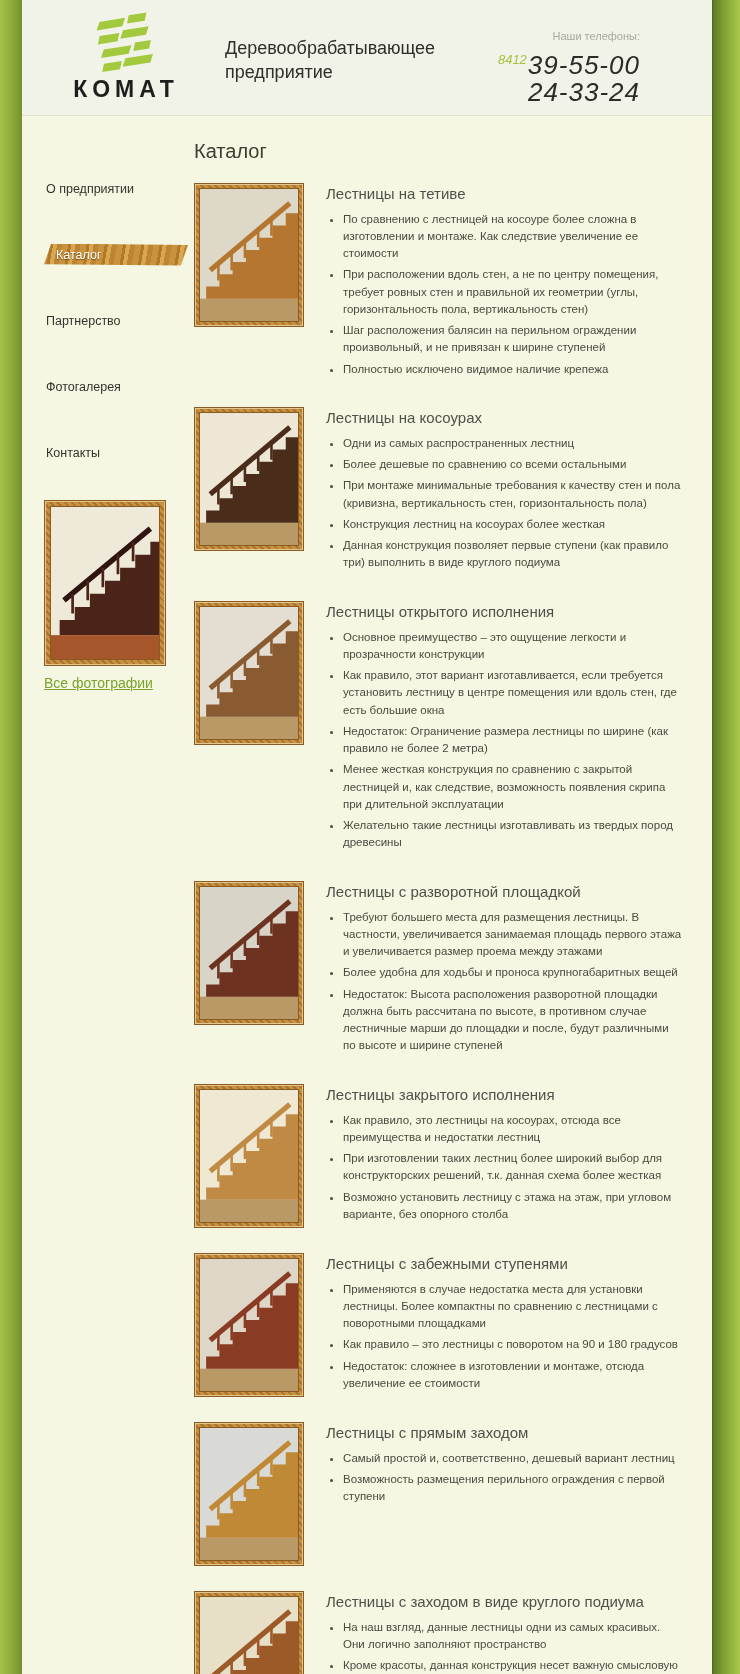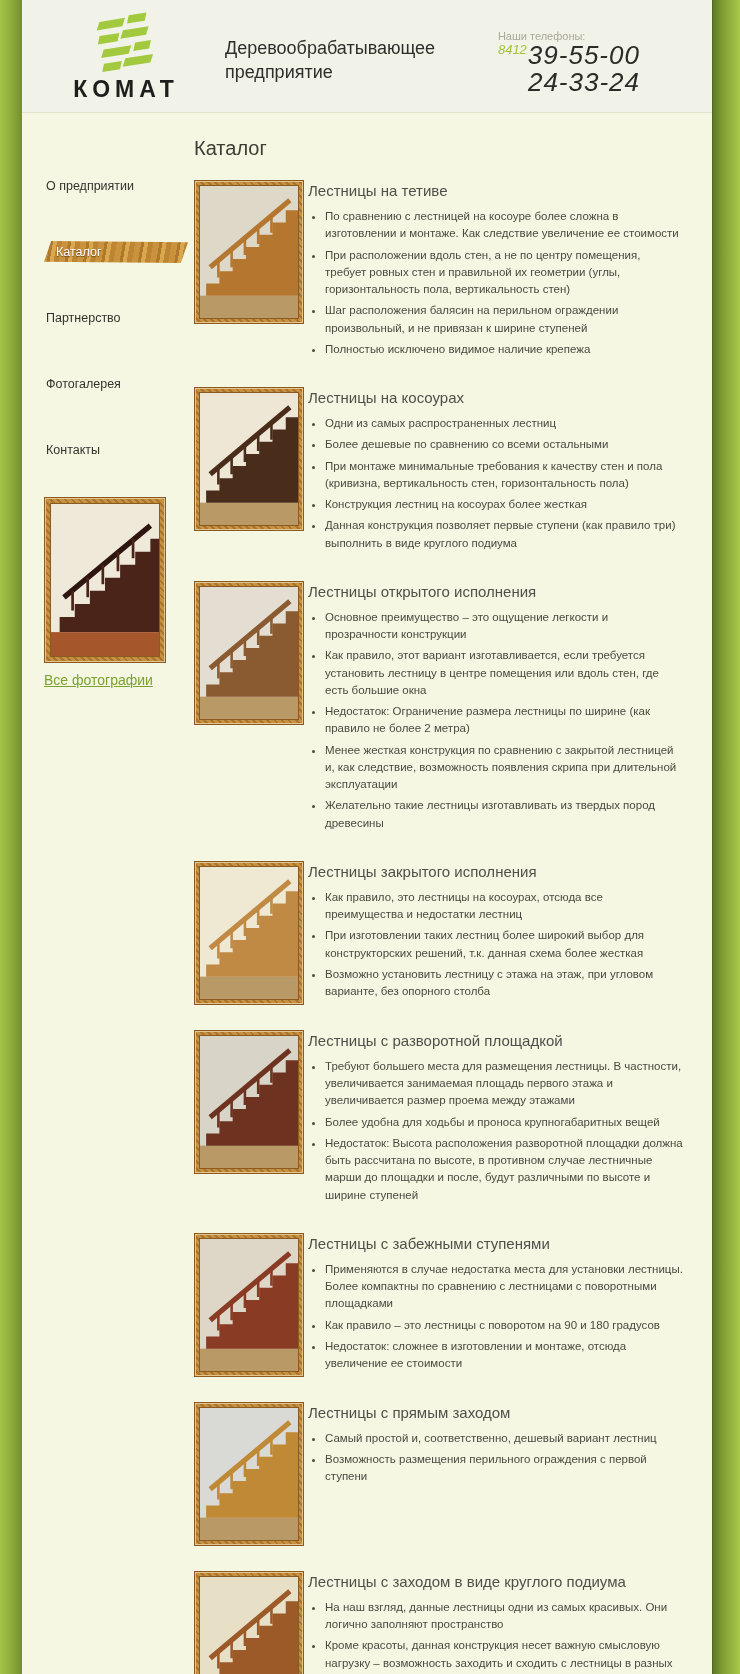--- a/index.html
+++ b/index.html
@@ -19,21 +19,21 @@
     border-bottom:1px solid #e0e4cb;
     padding:12px 0 8px 45px;
     display:flex; align-items:flex-start;
     min-height:92px;
   }
   .logo { width:118px; text-align:center; cursor:pointer; }
   .logo-glyph { display:block; margin:0 auto; }
   .logo-text { font-size:23px; font-weight:bold; letter-spacing:5px; color:#1e1e1c; margin-top:2px; }
   .tagline { margin-left:40px; margin-top:24px; width:190px; font-size:18px; line-height:1.35; color:#2e2e2a; }
   .phones { margin-left:auto; margin-right:72px; margin-top:18px; }
-  .phones-label { font-size:11px; color:#a9a99a; margin-bottom:0; }
+  .phones-label { font-size:11px; color:#a9a99a; margin-bottom:10px;text-align:right; }
   .phone-row { line-height:1.05; white-space:nowrap;font-style:italic; }
   .area-code { font-size:13px; color:#a3c43e; vertical-align:10px; margin-right:1px; }
   .phone-num { font-size:26px; color:#2b2b28; letter-spacing:1px; }
   .phone-row.second { padding-left:30px;text-align:right; }
 
   
   .body-row { display:flex; padding-top:18px; flex:1; }
   .sidebar { width:172px; padding-left:22px; box-sizing:border-box; flex-shrink:0; }
   .side-nav { margin-top:8px; }
   .nav-item {
@@ -57,21 +57,21 @@
   }
   .photo-inner { display:block; border:1px solid #8a5a20; }
   .all-photos {
     display:inline-block; margin-top:9px; font-size:14px;
     color:#7aa22d; text-decoration:underline;
   }
 
   .main { flex:1; padding-right:28px; }
   .page-title { font-size:20px; font-weight:400; color:#3d3d33; margin:6px 0 20px 0; }
 
-  .section { display:flex; gap:4px; margin-bottom:25px;justify-content:space-between; }
+  .section { display:flex; gap:22px; margin-bottom:25px;justify-content:space-between; }
   .sec-frame {
     flex-shrink:0; align-self:flex-start;
     padding:4px;
     background:repeating-linear-gradient(45deg,#c8913f 0 3px,#a9742f 3px 5px);
     border:1px solid #8a5a20;
     box-shadow:inset 0 0 0 1px #e3c68e;
   }
   .sec-frame svg { display:block; border:1px solid #8a5a20; }
   .sec-body { padding-top:2px; }
   .sec-title { font-size:15px; font-weight:400; color:#50504а; color:#50504a; margin:0 0 9px 0; }
@@ -200,60 +200,60 @@
       <ul class="sec-list">
                   <li>Основное преимущество – это ощущение легкости и прозрачности конструкции</li>
                   <li>Как правило, этот вариант изготавливается, если требуется установить лестницу в центре помещения или вдоль стен, где есть большие окна</li>
                   <li>Недостаток: Ограничение размера лестницы по ширине (как правило не более 2 метра)</li>
                   <li>Менее жесткая конструкция по сравнению с закрытой лестницей и, как следствие, возможность появления скрипа при длительной эксплуатации</li>
                   <li>Желательно такие лестницы изготавливать из твердых пород древесины</li>
                 </ul>
     </div>
   </div>
 
+  <div class="section" style="--wall: #d8d4c7; --wood: #6e3320;">
+    <div class="sec-frame">
+      <svg width="98" height="132" viewBox="0 0 96 130" preserveAspectRatio="none">
+        <rect x="0" y="0" width="96" height="130" fill="var(--wall,#e5e0d2)"></rect>
+        <rect x="0" y="108" width="96" height="22" fill="#b99a66"></rect>
+        <path d="M6 108 L6 96 H19 V84 H32 V72 H45 V60 H58 V48 H71 V36 H84 V24 H96 V108 Z" fill="var(--wood,#8a5a30)"></path>
+        <path d="M10 80 L88 14" stroke="var(--wood,#8a5a30)" stroke-width="5" fill="none"></path>
+        <path d="M18 90 v-16 M31 80 v-16 M44 68 v-16 M57 57 v-16 M70 46 v-16" stroke="var(--wood,#8a5a30)" stroke-width="2.5" fill="none"></path>
+      </svg>
+    </div>
+    <div class="sec-body">
+      <h2 class="sec-title">Лестницы с разворотной площадкой</h2>
+      <ul class="sec-list">
+                  <li>Требуют большего места для размещения лестницы. В частности, увеличивается занимаемая площадь первого этажа и увеличивается размер проема между этажами</li>
+                  <li>Более удобна для ходьбы и проноса крупногабаритных вещей</li>
+                  <li>Недостаток: Высота расположения разворотной площадки должна быть рассчитана по высоте, в противном случае лестничные марши до площадки и после, будут различными по высоте и ширине ступеней</li>
+                </ul>
+    </div>
+  </div>
+
   <div class="section" style="--wall: #efe9d3; --wood: #c08a45;">
     <div class="sec-frame">
       <svg width="98" height="132" viewBox="0 0 96 130" preserveAspectRatio="none">
         <rect x="0" y="0" width="96" height="130" fill="var(--wall,#e5e0d2)"></rect>
         <rect x="0" y="108" width="96" height="22" fill="#b99a66"></rect>
         <path d="M6 108 L6 96 H19 V84 H32 V72 H45 V60 H58 V48 H71 V36 H84 V24 H96 V108 Z" fill="var(--wood,#8a5a30)"></path>
         <path d="M10 80 L88 14" stroke="var(--wood,#8a5a30)" stroke-width="5" fill="none"></path>
         <path d="M18 90 v-16 M31 80 v-16 M44 68 v-16 M57 57 v-16 M70 46 v-16" stroke="var(--wood,#8a5a30)" stroke-width="2.5" fill="none"></path>
       </svg>
     </div>
     <div class="sec-body">
       <h2 class="sec-title">Лестницы закрытого исполнения</h2>
       <ul class="sec-list">
                   <li>Как правило, это лестницы на косоурах, отсюда все преимущества и недостатки лестниц</li>
                   <li>При изготовлении таких лестниц более широкий выбор для конструкторских решений, т.к. данная схема более жесткая</li>
                   <li>Возможно установить лестницу с этажа на этаж, при угловом варианте, без опорного столба</li>
                 </ul>
     </div>
   </div>
 
-  <div class="section" style="--wall: #d8d4c7; --wood: #6e3320;">
-    <div class="sec-frame">
-      <svg width="98" height="132" viewBox="0 0 96 130" preserveAspectRatio="none">
-        <rect x="0" y="0" width="96" height="130" fill="var(--wall,#e5e0d2)"></rect>
-        <rect x="0" y="108" width="96" height="22" fill="#b99a66"></rect>
-        <path d="M6 108 L6 96 H19 V84 H32 V72 H45 V60 H58 V48 H71 V36 H84 V24 H96 V108 Z" fill="var(--wood,#8a5a30)"></path>
-        <path d="M10 80 L88 14" stroke="var(--wood,#8a5a30)" stroke-width="5" fill="none"></path>
-        <path d="M18 90 v-16 M31 80 v-16 M44 68 v-16 M57 57 v-16 M70 46 v-16" stroke="var(--wood,#8a5a30)" stroke-width="2.5" fill="none"></path>
-      </svg>
-    </div>
-    <div class="sec-body">
-      <h2 class="sec-title">Лестницы с разворотной площадкой</h2>
-      <ul class="sec-list">
-                  <li>Требуют большего места для размещения лестницы. В частности, увеличивается занимаемая площадь первого этажа и увеличивается размер проема между этажами</li>
-                  <li>Более удобна для ходьбы и проноса крупногабаритных вещей</li>
-                  <li>Недостаток: Высота расположения разворотной площадки должна быть рассчитана по высоте, в противном случае лестничные марши до площадки и после, будут различными по высоте и ширине ступеней</li>
-                </ul>
-    </div>
-  </div>
-
   <div class="section" style="--wall: #ded6c7; --wood: #8a3b24;">
     <div class="sec-frame">
       <svg width="98" height="132" viewBox="0 0 96 130" preserveAspectRatio="none">
         <rect x="0" y="0" width="96" height="130" fill="var(--wall,#e5e0d2)"></rect>
         <rect x="0" y="108" width="96" height="22" fill="#b99a66"></rect>
         <path d="M6 108 L6 96 H19 V84 H32 V72 H45 V60 H58 V48 H71 V36 H84 V24 H96 V108 Z" fill="var(--wood,#8a5a30)"></path>
         <path d="M10 80 L88 14" stroke="var(--wood,#8a5a30)" stroke-width="5" fill="none"></path>
         <path d="M18 90 v-16 M31 80 v-16 M44 68 v-16 M57 57 v-16 M70 46 v-16" stroke="var(--wood,#8a5a30)" stroke-width="2.5" fill="none"></path>
       </svg>
     </div>

